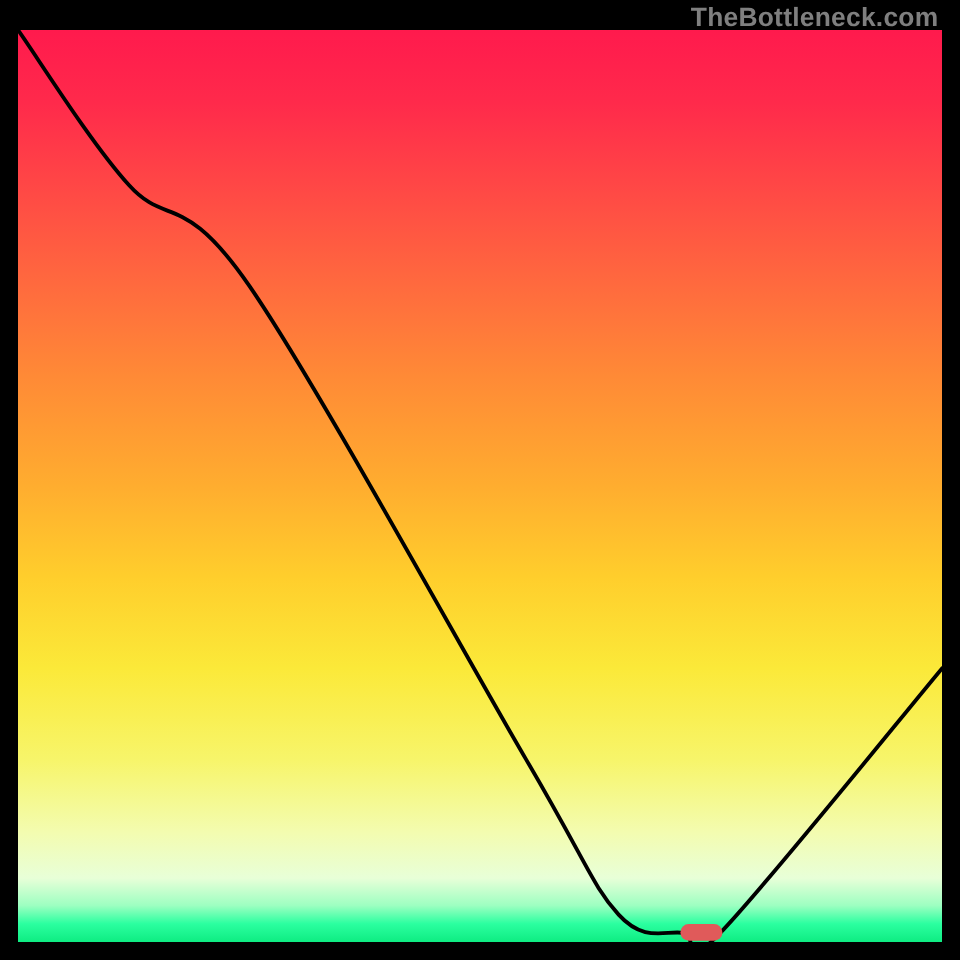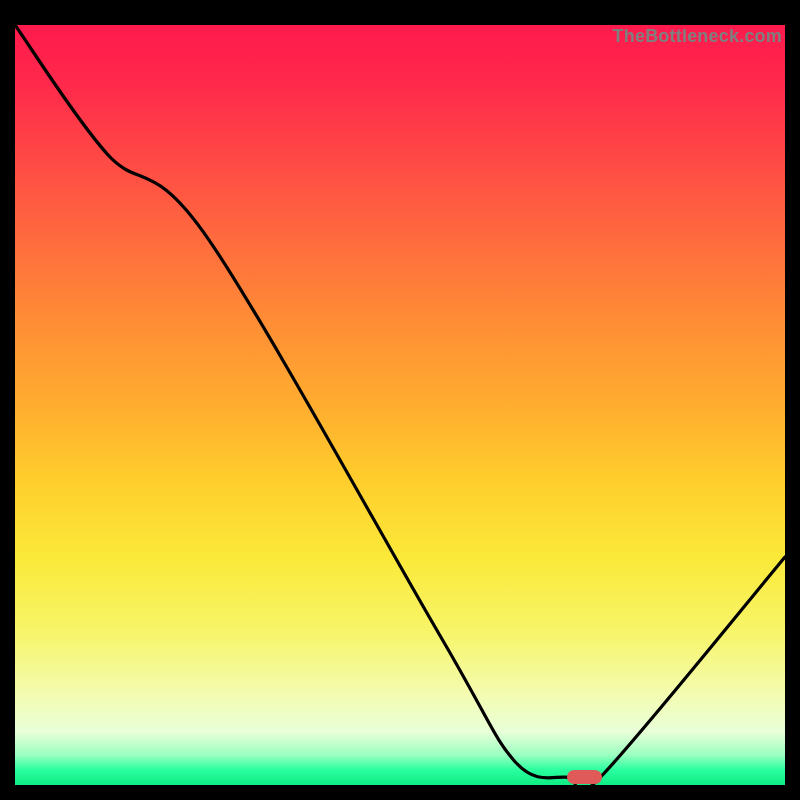--- a/index.html
+++ b/index.html
@@ -31,26 +31,25 @@
       #9dffc1 96%,
       #2bffa0 98%,
       #0eec82 100%
     );
   }
   .watermark {
     position: absolute;
     top: 2px;
     right: 18px;
     font-family: Arial, Helvetica, sans-serif;
-    font-size: 18px;
+    font-size: 22px;
     font-weight: 600;
     color: #7f7f7f;
     letter-spacing: 0.2px;
     z-index: 20;
-    margin-top: 24px;
   }
   svg.curve {
     position: absolute;
     left: 0;
     top: 0;
     width: 770px;
     height: 760px;
     z-index: 10;
   }
   .marker {

